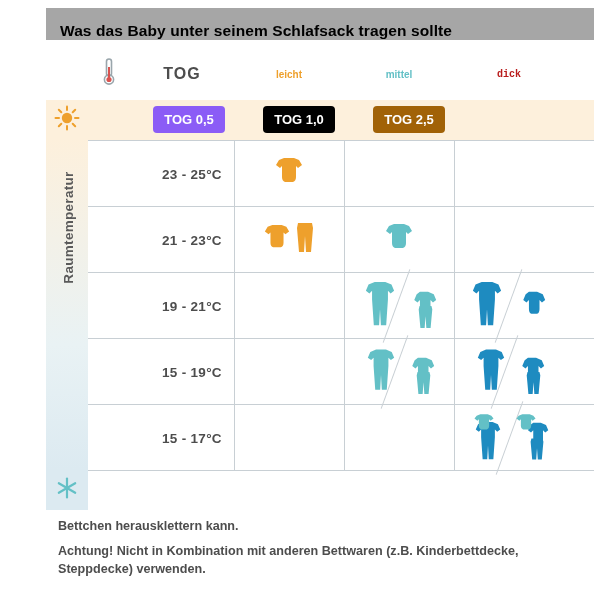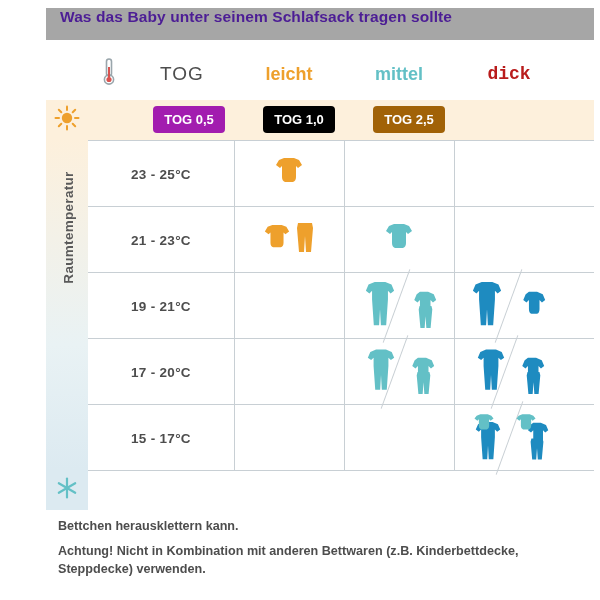--- a/index.html
+++ b/index.html
@@ -21,25 +21,25 @@
   }
 
   
   .title-bar {
     position: absolute;
     left: 46px;
     top: 8px;
     width: 548px;
     height: 32px;
     background: #a6a6a6;
-    color: #4c1d95;
+    color: #000000;
     font-size: 15.5px;
     font-weight: bold;
     display: flex;
-    align-items: flex-start;
+    align-items: flex-end;
     padding-left: 14px;
     box-sizing: border-box;
     letter-spacing: 0.1px;
   }
 
   
   .grid {
     position: absolute;
     left: 46px;
     top: 48px;
@@ -118,33 +118,33 @@
   }
   .tog-head {
     position: absolute;
     left: 42px;
     top: 0;
     width: 104px;
     height: 52px;
     display: flex;
     align-items: center;
     justify-content: center;
-    font-size: 19px;
-    font-weight: normal;
+    font-size: 16px;
+    font-weight: bold;
     color: #4d4d4d;
     letter-spacing: 1px;
   }
   .col-head {
     position: absolute;
     top: 0;
     height: 52px;
     display: flex;
     align-items: center;
     justify-content: center;
-    font-size: 18px;
+    font-size: 10px;
     font-weight: bold;
   }
   .col-head.c1 { left: 146px; width: 110px; color: #eea02c; }
   .col-head.c2 { left: 256px; width: 110px; color: #63c0c6; }
   .col-head.c3 { left: 366px; width: 110px; color: #b91c1c; font-family: Liberation Mono, monospace; }
 
   
   .badge-row {
     position: absolute;
     left: 42px;
@@ -158,21 +158,21 @@
     top: 6px;
     height: 27px;
     border-radius: 4px;
     color: #ffffff;
     font-size: 13px;
     font-weight: bold;
     display: flex;
     align-items: center;
     justify-content: center;
   }
-  .badge.b1 { left: 65px; width: 72px; background: #a21caf; }
+  .badge.b1 { left: 65px; width: 72px; background: #8b5cf6; }
   .badge.b2 { left: 175px; width: 72px; background: #000000; }
   .badge.b3 { left: 285px; width: 72px; background: #a16207; }
 
   
   .tbl {
     position: absolute;
     left: 42px;
     top: 92px;
     width: 506px;
     height: 330px;
@@ -195,20 +195,21 @@
     top: 0;
     width: 146px;
     height: 66px;
     display: flex;
     align-items: center;
     justify-content: center;
     font-size: 13.5px;
     font-weight: bold;
     color: #4d4d4d;
     letter-spacing: 0.3px;
+    padding-left: 31px;
   }
   .cell {
     position: absolute;
     top: 0;
     height: 66px;
     width: 110px;
     display: flex;
     align-items: center;
     justify-content: center;
     gap: 4px;
@@ -399,21 +400,21 @@
           <span class="diag" style="left:54px;"></span>
           <span class="ico" style="margin-left:14px;">
             <svg width="26" height="30" viewBox="0 0 32 34">
               <path d="M11 2 h10 l7 3 3 7 -4 3 -3 -3 v11 q0 5 -3 6 h-7 q-3 -1 -3 -6 v-11 l-3 3 -4 -3 3 -7 z" fill="#1e8bc0"></path>
             </svg>
           </span>
         </div>
       </div>
 
       <div class="row r3">
-        <div class="temp-cell">17 - 20°C</div>
+        <div class="temp-cell">15 - 19°C</div>
         <div class="cell k1"></div>
         <div class="cell k2">
           <span class="ico">
             <svg width="28" height="48" viewBox="0 0 34 54">
               <path d="M11 2 h12 l7 3 3 7 -4 3 -3 -3 v10 l-2 29 h-6 l-1 -18 -1 18 h-6 l-2 -29 v-10 l-3 3 -4 -3 3 -7 z" fill="#63c0c6"></path>
             </svg>
           </span>
           <span class="diag" style="left:50px;"></span>
           <span class="ico" style="margin-left:10px;">
             <svg width="26" height="30" viewBox="0 0 32 34">

